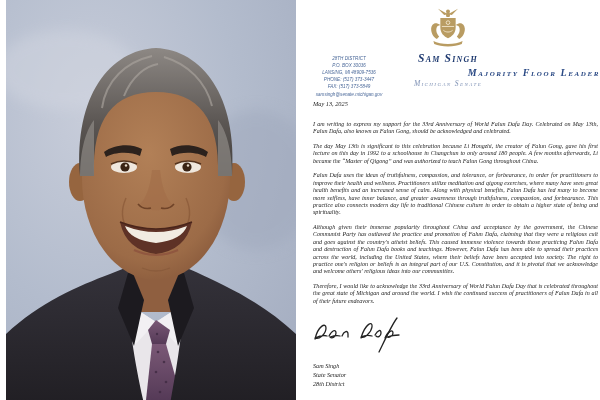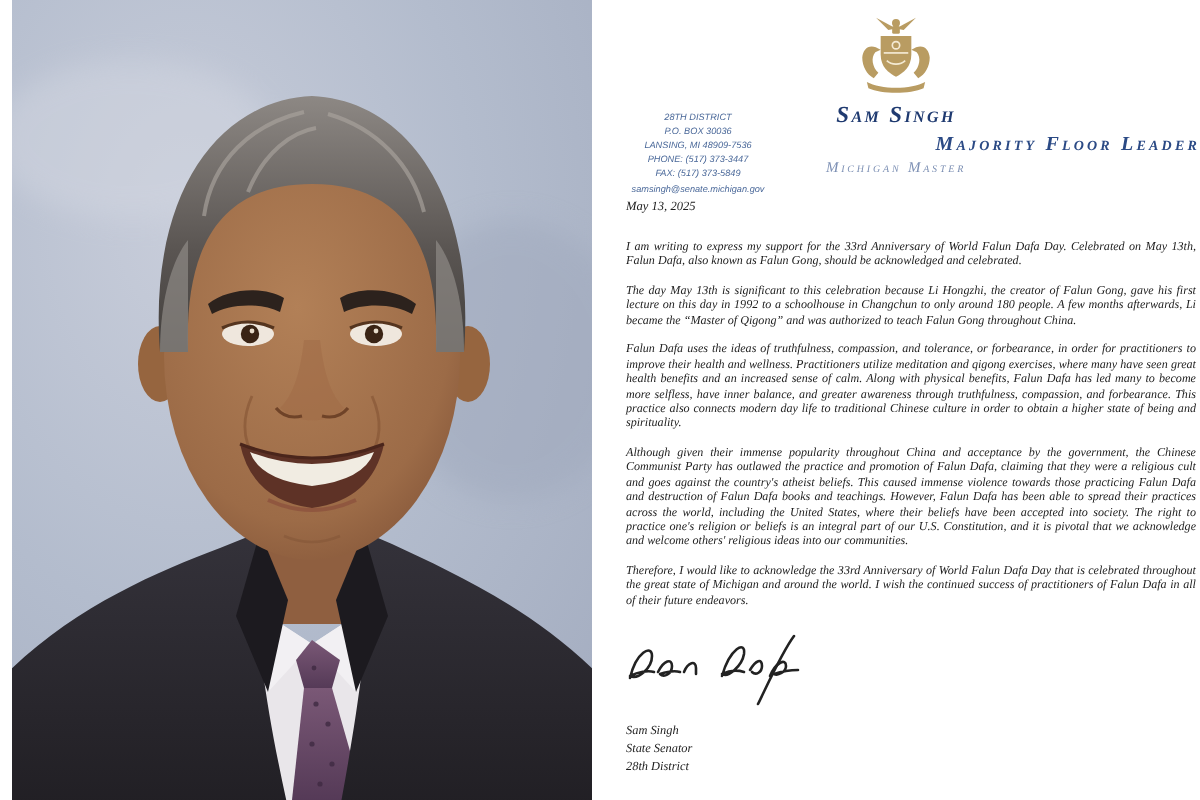--- a/index.html
+++ b/index.html
@@ -152,21 +152,21 @@
       </g>
       <g stroke="#f4ead3" stroke-width="1.1" fill="none">
         <path d="M22 28 H38"></path>
         <circle cx="30" cy="23" r="2.4"></circle>
         <path d="M24 33 C27 36 33 36 36 33"></path>
       </g>
     </svg>
 
     <div class="lh-name">Sam Singh</div>
     <div class="lh-title">Majority Floor Leader</div>
-    <div class="lh-chamber">Michigan Master</div>
+    <div class="lh-chamber">Michigan Senate</div>
 
     <div class="contact">
       <div class="line">28TH DISTRICT</div>
       <div class="line">P.O. BOX 30036</div>
       <div class="line">LANSING, MI 48909-7536</div>
       <div class="line">PHONE: (517) 373-3447</div>
       <div class="line">FAX: (517) 373-5849</div>
       <div class="line">samsingh@senate.michigan.gov</div>
     </div>
 

